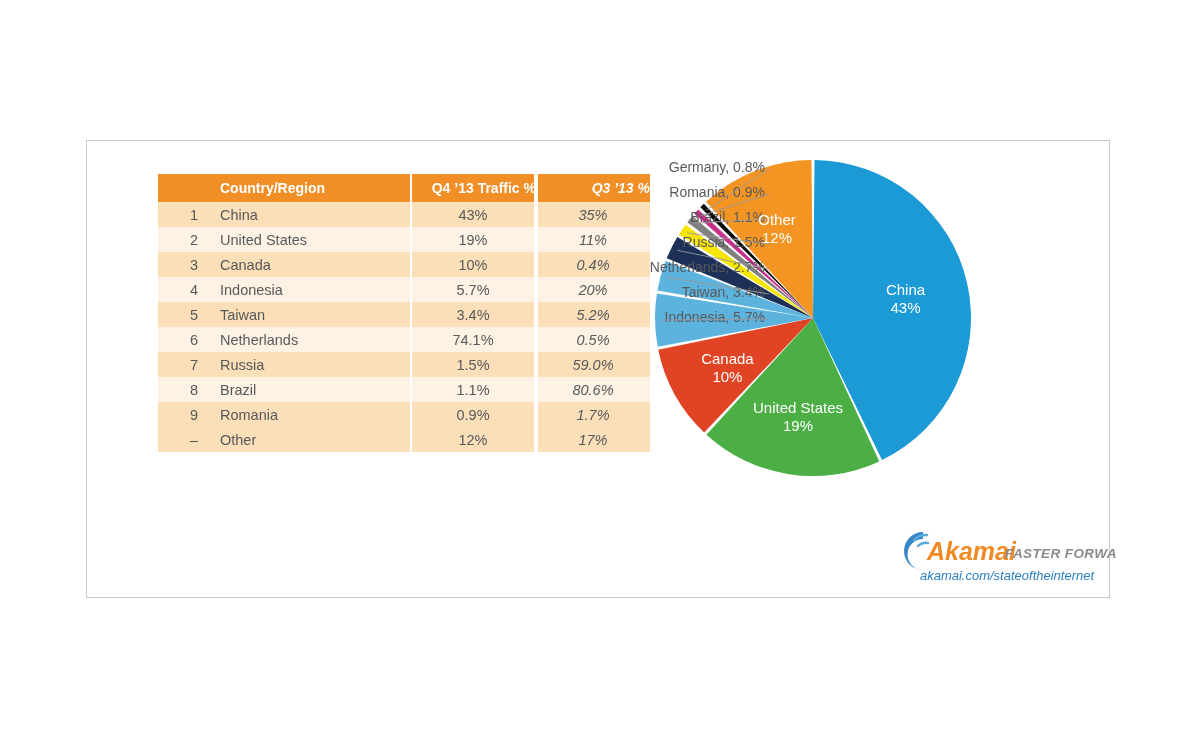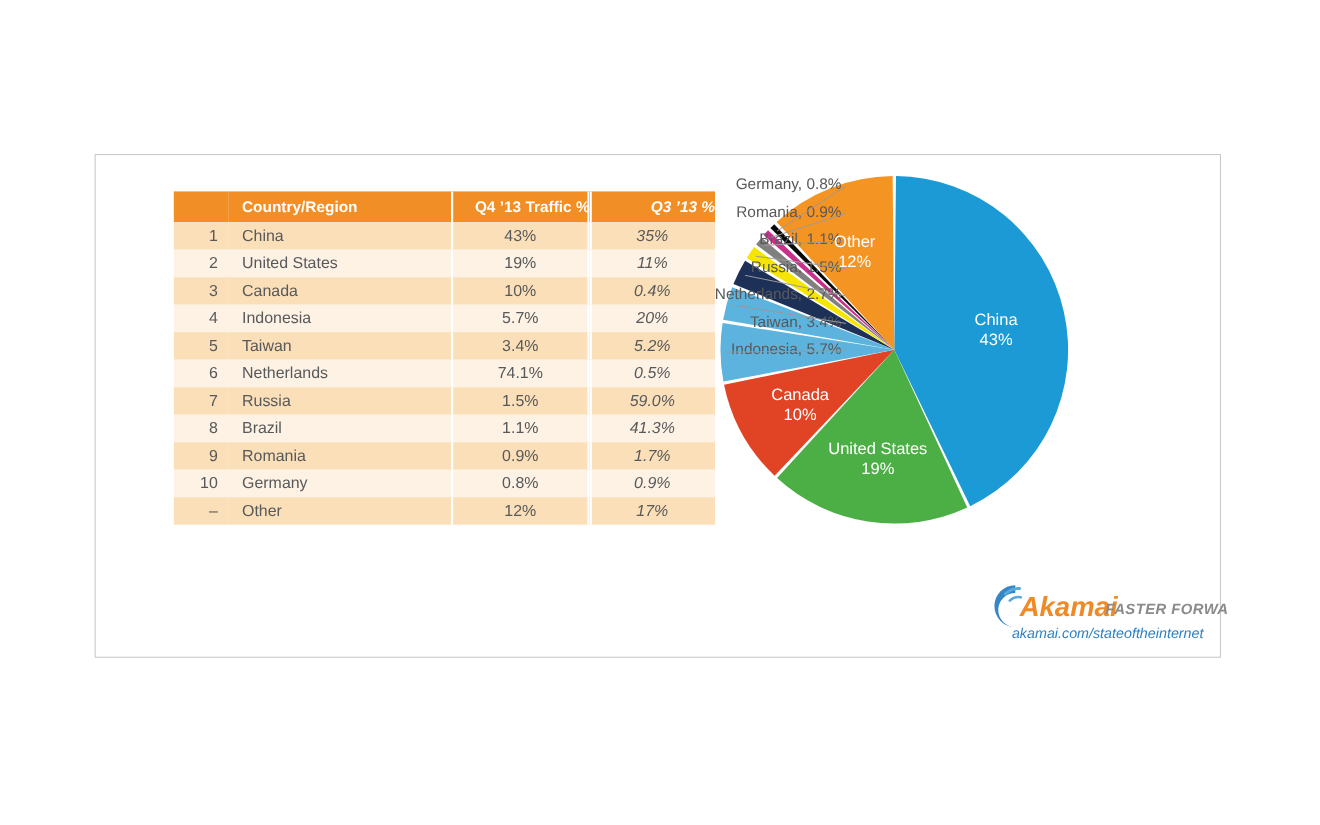--- a/index.html
+++ b/index.html
@@ -193,33 +193,27 @@
         <tr class="row-odd">
           <td class="col-rank">7</td>
           <td class="col-name">Russia</td>
           <td class="col-q4">1.5%</td>
           <td class="col-q3">59.0%</td>
         </tr>
         <tr class="row-even">
           <td class="col-rank">8</td>
           <td class="col-name">Brazil</td>
           <td class="col-q4">1.1%</td>
-          <td class="col-q3">41.3%</td>
+          <td class="col-q3">80.6%</td>
         </tr>
         <tr class="row-odd">
           <td class="col-rank">9</td>
           <td class="col-name">Romania</td>
           <td class="col-q4">0.9%</td>
           <td class="col-q3">1.7%</td>
-        </tr>
-        <tr class="row-even">
-          <td class="col-rank">10</td>
-          <td class="col-name">Germany</td>
-          <td class="col-q4">0.8%</td>
-          <td class="col-q3">0.9%</td>
         </tr>
         <tr class="row-odd">
           <td class="col-rank">–</td>
           <td class="col-name">Other</td>
           <td class="col-q4">12%</td>
           <td class="col-q3">17%</td>
         </tr>
       </tbody>
   </table>
 

